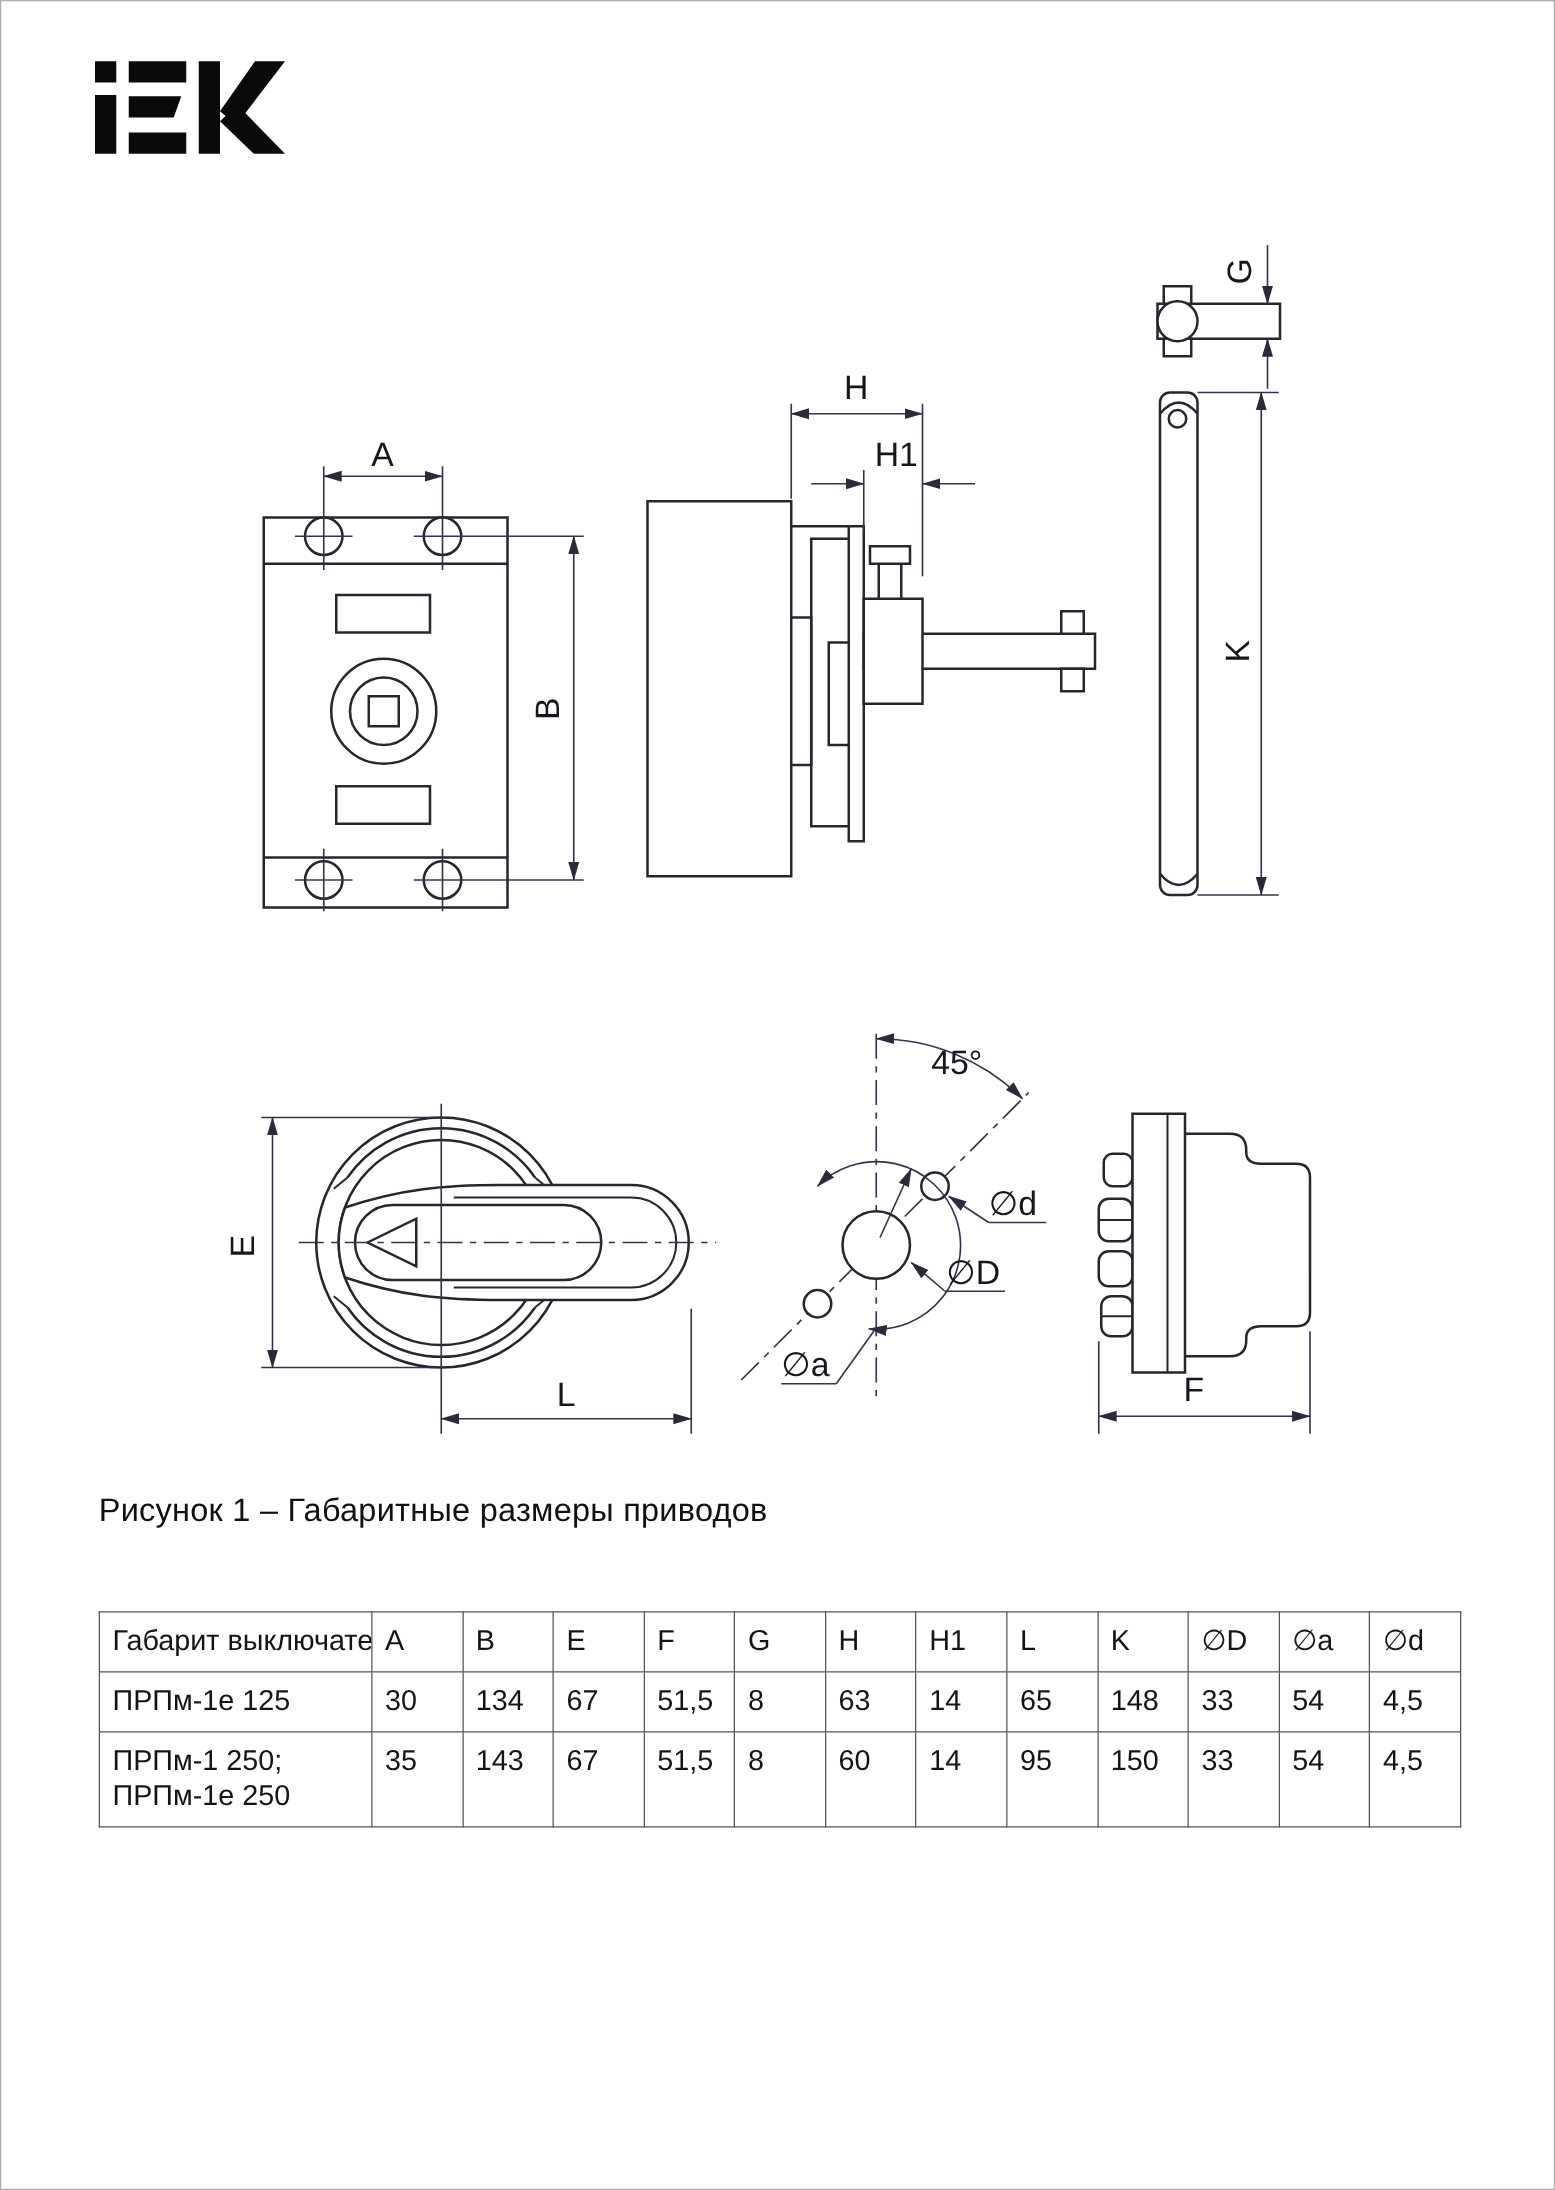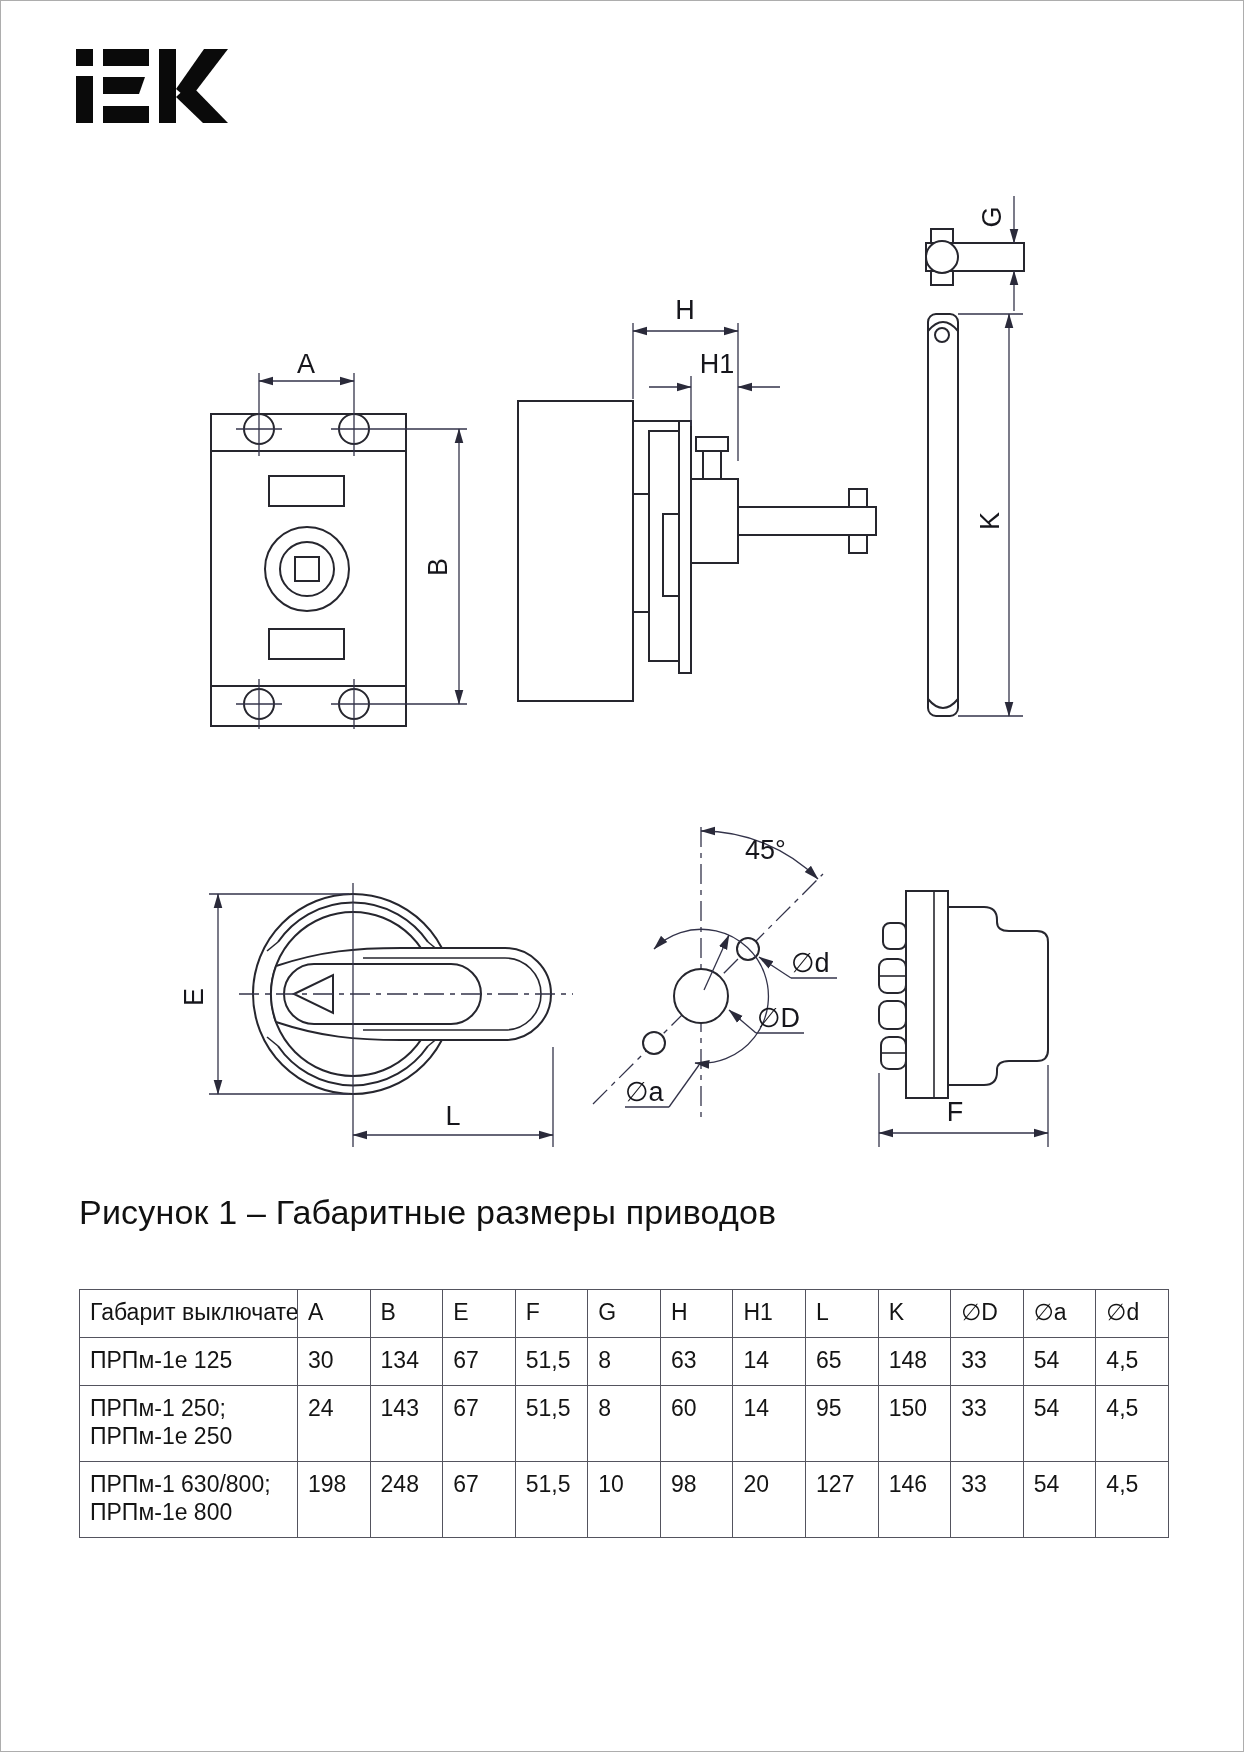--- a/index.html
+++ b/index.html
@@ -10,21 +10,21 @@
     border:1px solid #adadad;
     box-sizing:border-box;
     font-family:"Liberation Sans", sans-serif;
     color:#141414;
     overflow:hidden;
   }
   .fig-svg{position:absolute;left:0;top:0;}
   .dimtext{font-family:"Liberation Sans",sans-serif;font-size:27px;fill:#16161c;}
   .caption{
     position:absolute;left:78px;top:1192px;
-    font-size:34px;color:#111;letter-spacing:.2px;
+    font-size:26px;color:#111;letter-spacing:.2px;
   }
   .dim-table{
     position:absolute;left:78px;top:1288px;
     width:1090px;
     border-collapse:collapse;table-layout:fixed;
     font-size:23px;color:#141414;
   }
   .dim-table th,.dim-table td{
     border:1.6px solid #54545e;
     padding:8px 9px 11px 10px;
@@ -260,44 +260,29 @@
           <td>63</td>
           <td>14</td>
           <td>65</td>
           <td>148</td>
           <td>33</td>
           <td>54</td>
           <td>4,5</td>
         </tr>
         <tr>
           <td>ПРПм-1 250;<br>ПРПм-1е 250</td>
-          <td>24</td>
+          <td>35</td>
           <td>143</td>
           <td>67</td>
           <td>51,5</td>
           <td>8</td>
           <td>60</td>
           <td>14</td>
           <td>95</td>
           <td>150</td>
           <td>33</td>
           <td>54</td>
           <td>4,5</td>
         </tr>
-        <tr>
-          <td>ПРПм-1 630/800;<br>ПРПм-1е 800</td>
-          <td>198</td>
-          <td>248</td>
-          <td>67</td>
-          <td>51,5</td>
-          <td>10</td>
-          <td>98</td>
-          <td>20</td>
-          <td>127</td>
-          <td>146</td>
-          <td>33</td>
-          <td>54</td>
-          <td>4,5</td>
-        </tr>
       </tbody>
   </table>
 
 </div>
 
 </body></html>

